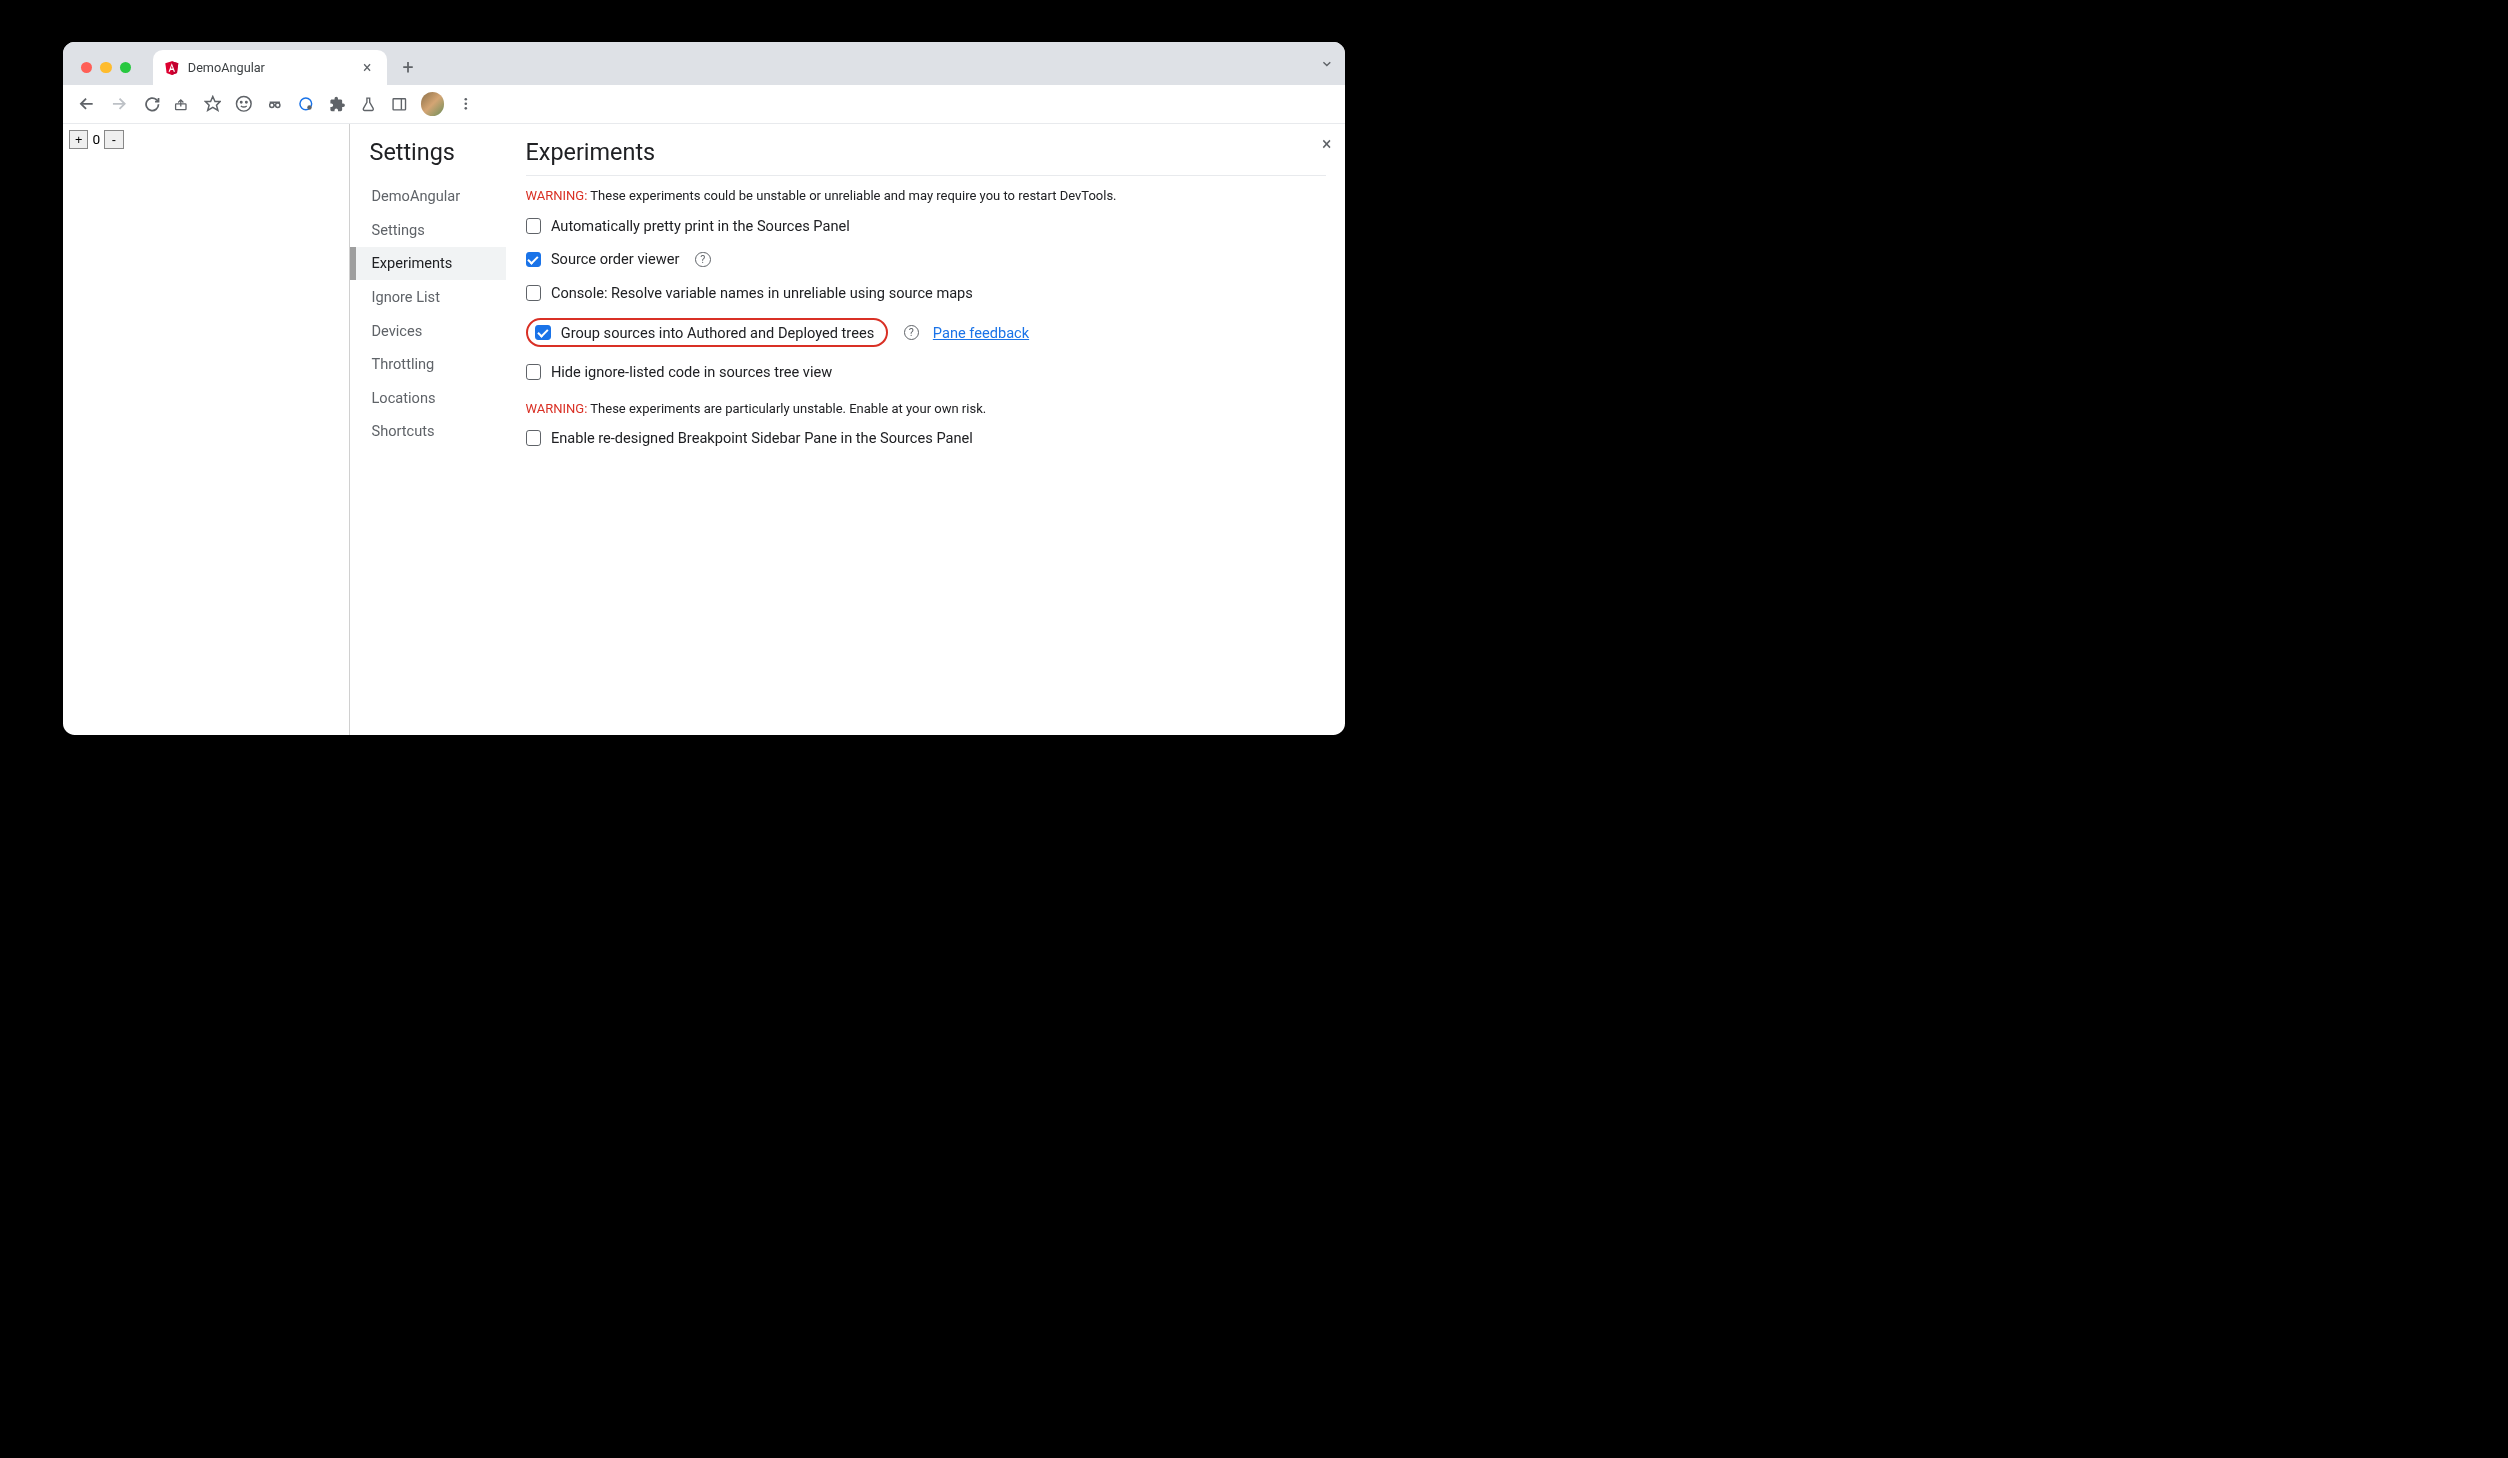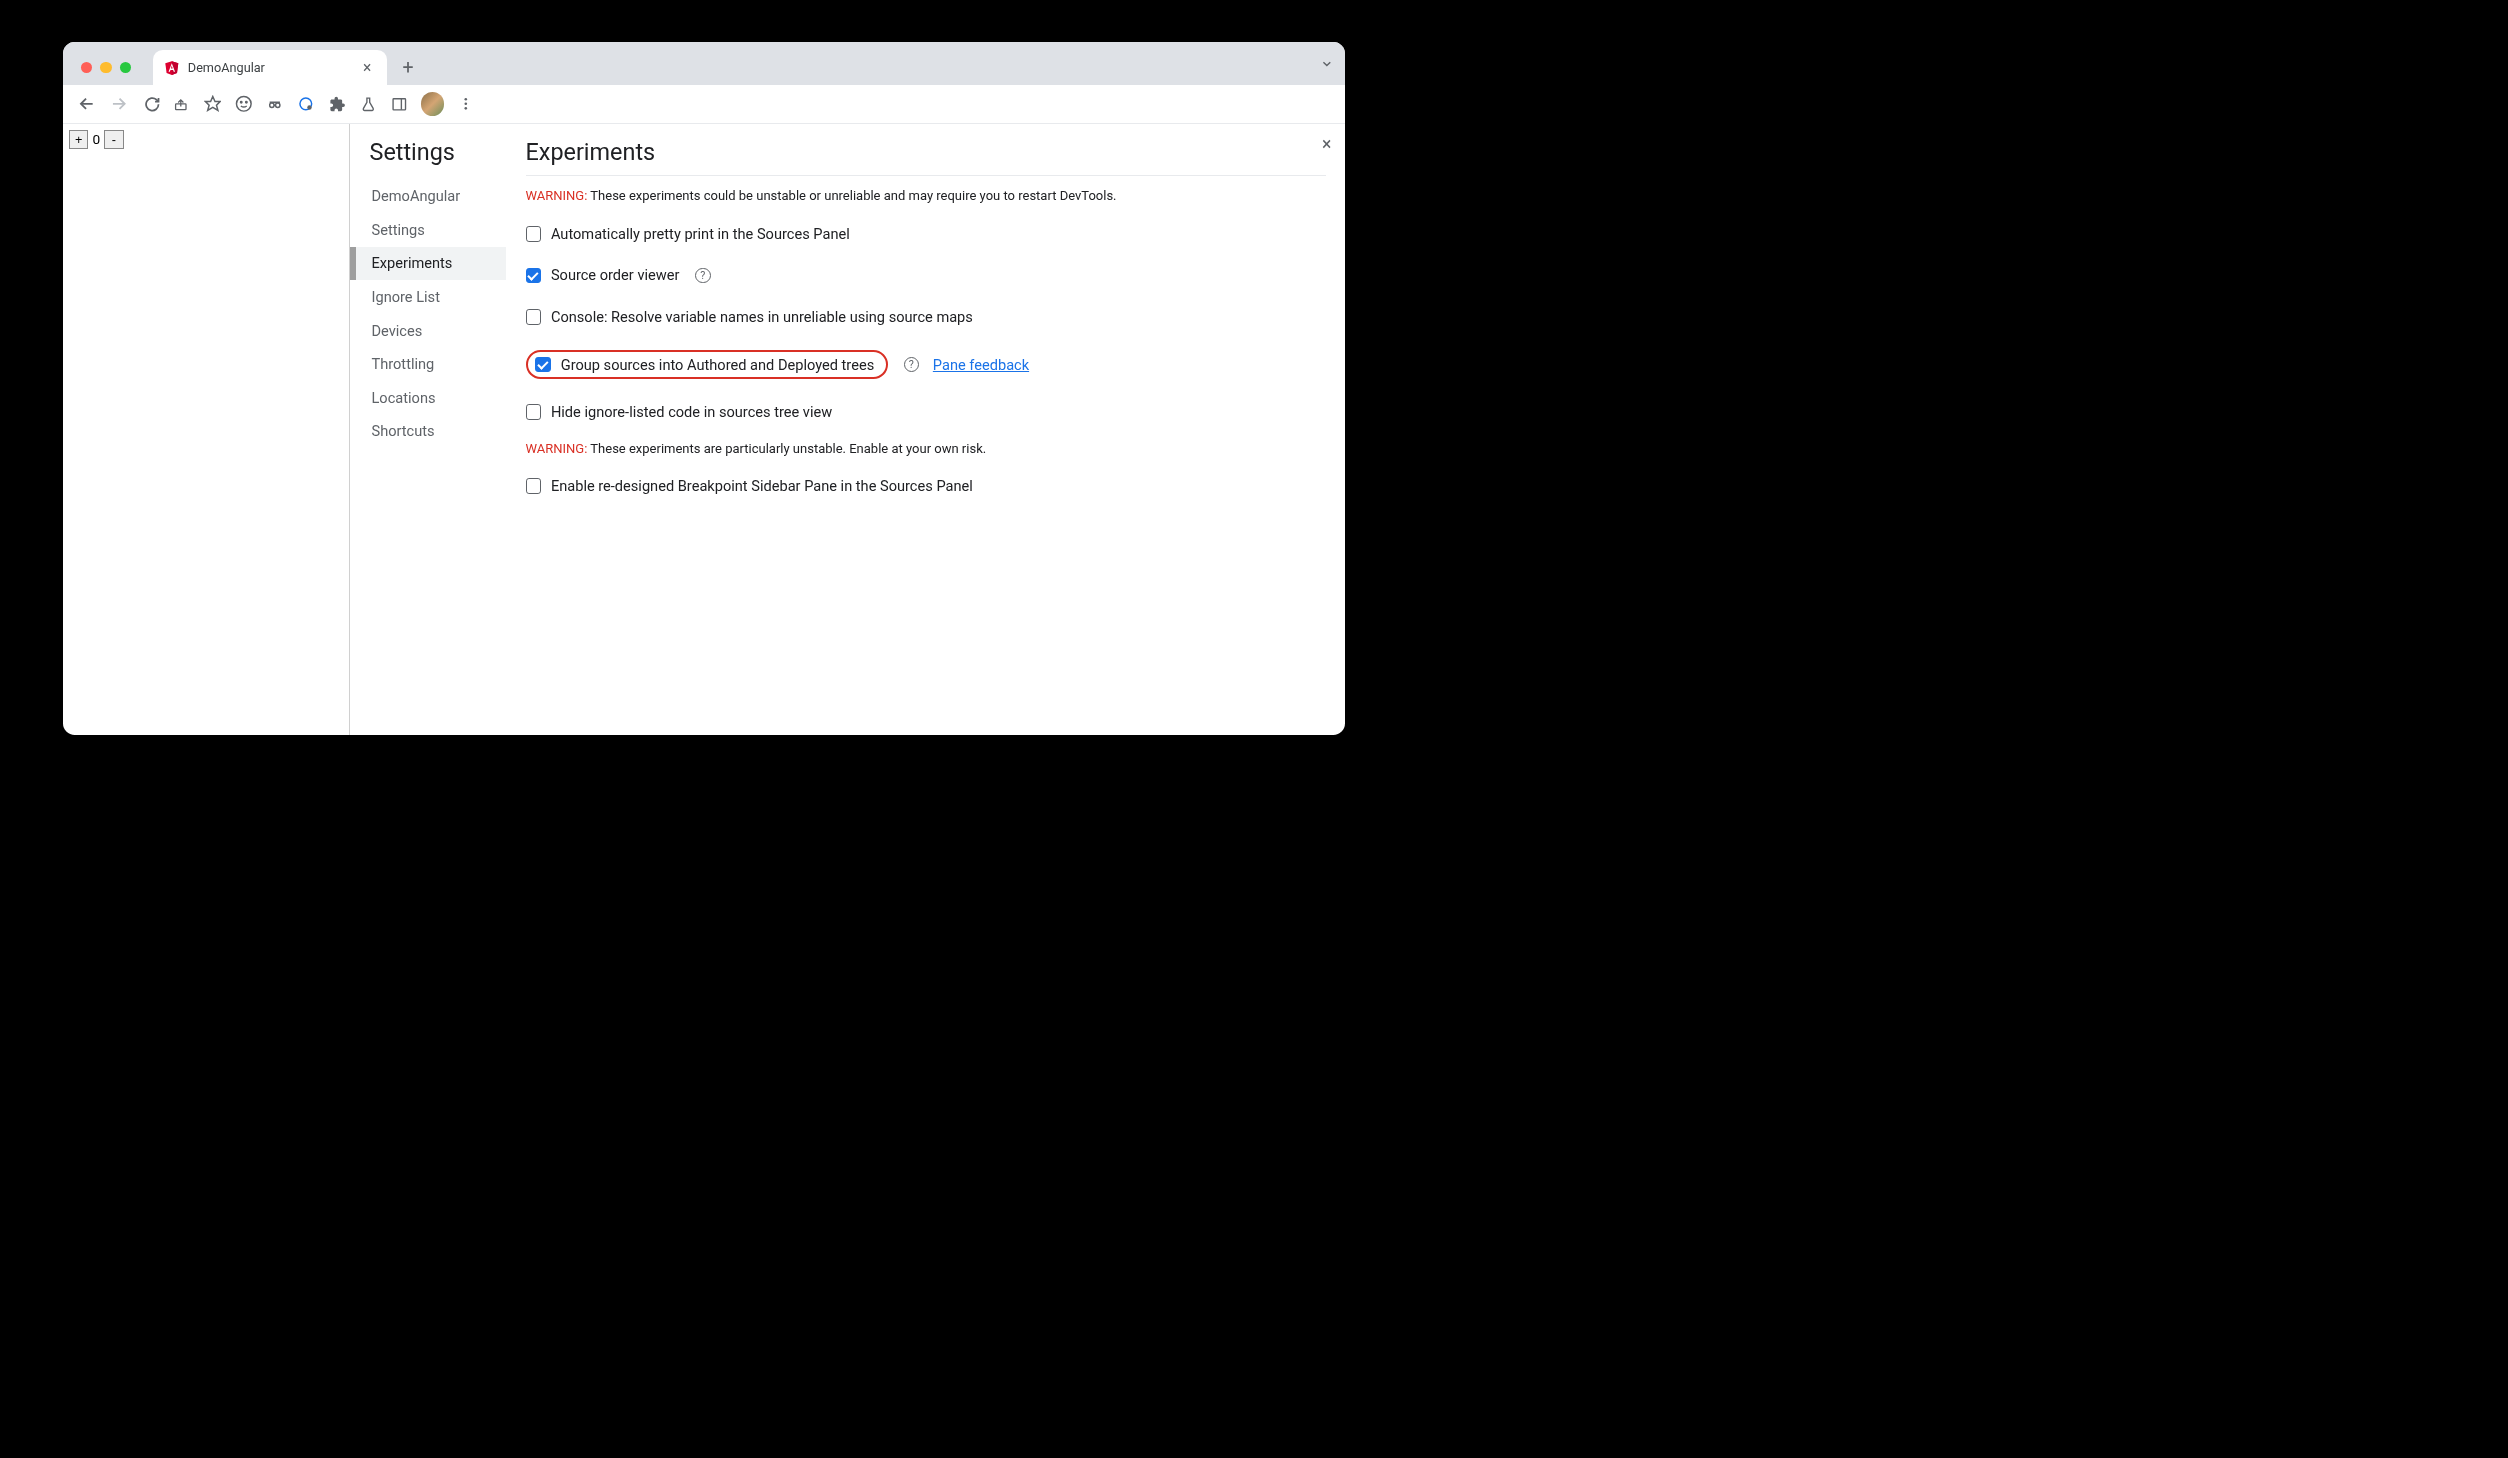--- a/index.html
+++ b/index.html
@@ -233,21 +233,20 @@
   display: flex;
   flex-direction: column;
   gap: 15.6px;
 }
 .exp-item {
   display: flex;
   align-items: center;
   gap: 9.8px;
   font-size: 14.6px;
   color: #202124;
-  margin-top: 8px;
 }
 .chk {
   width: 15.6px; height: 15.6px;
   border: 1.5px solid #5f6368;
   border-radius: 2.9px;
   display: flex; align-items: center; justify-content: center;
   flex-shrink: 0;
   cursor: pointer;
 }
 .chk.checked {

